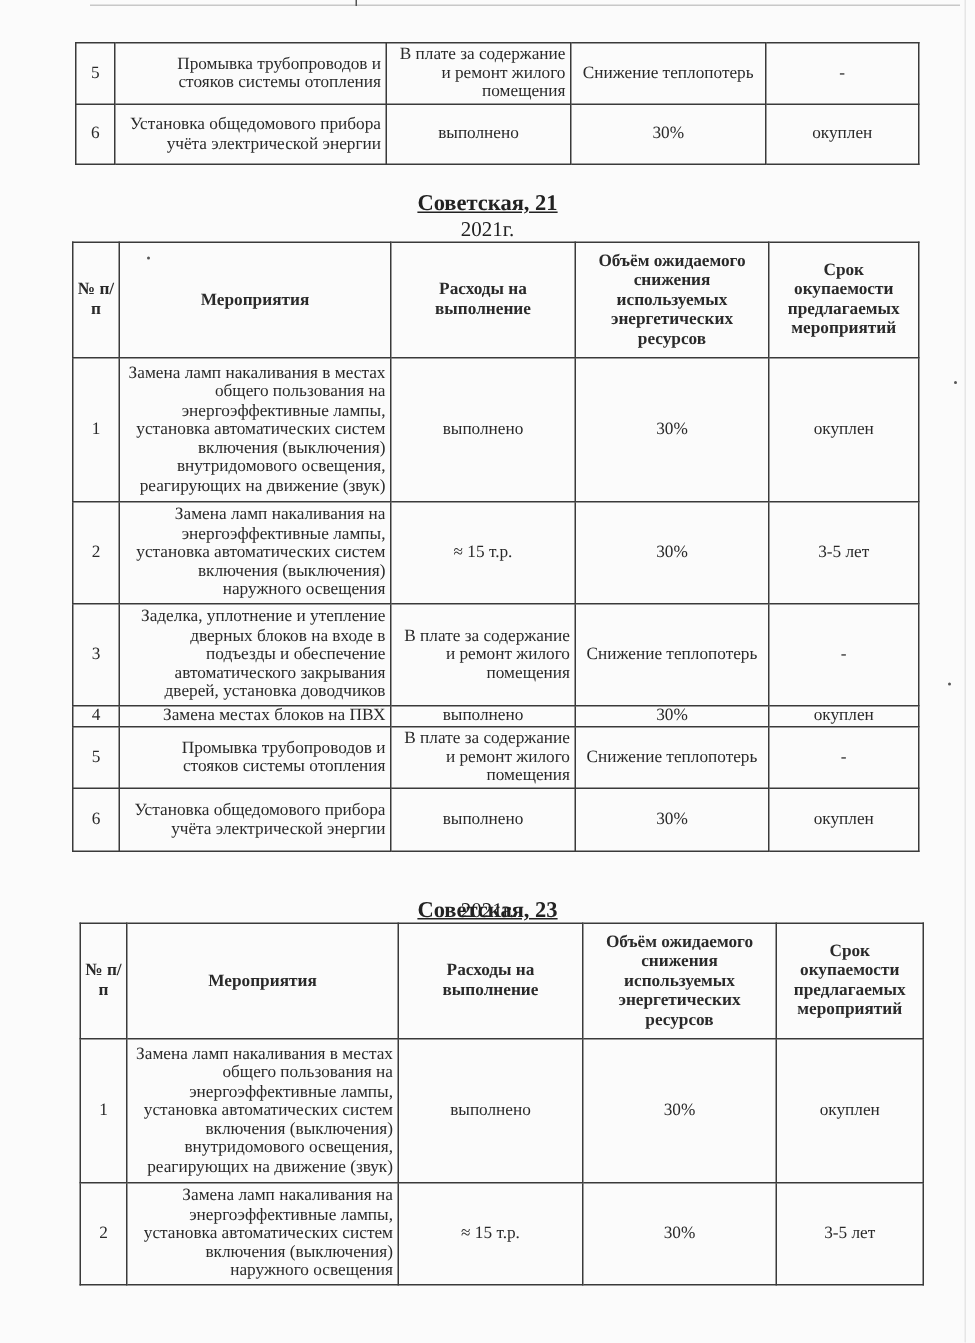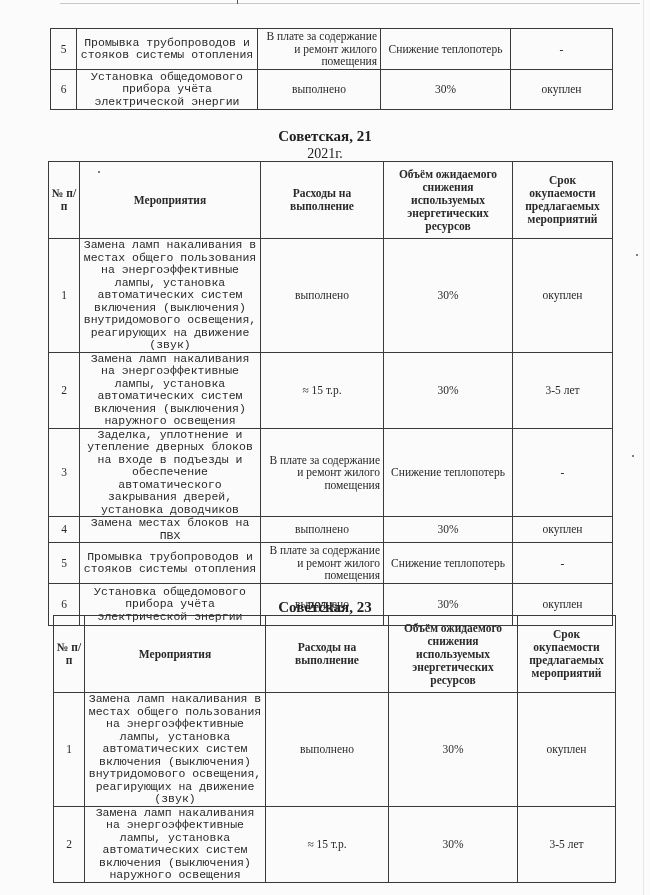--- a/index.html
+++ b/index.html
@@ -31,26 +31,26 @@
   table.mtab td, table.mtab th {
     border: 1px solid #3a3a3a;
     padding: 0 3px;
     vertical-align: middle;
   }
   table.mtab th {
     font-weight: bold; text-align: center; font-size: 11.5px; line-height: 13px;
     padding: 2px 2px;
   }
   td.num { text-align: center; }
-  td.act { text-align: center; font-family: Liberation Mono, monospace; }
+  td.act { text-align: right; }
   td.c { text-align: center; }
   td.cost-left { text-align: right; }
   .section-title {
     position: absolute; left: 0; width: 650px; text-align: center;
-    font-weight: bold; font-size: 15px; color: #222;
+    font-weight: bold; font-size: 15px; color: #222; text-decoration: underline;
   }
   .section-year {
     position: absolute; left: 0; width: 650px; text-align: center;
     font-size: 14px; color: #222;
   }
   .dot { position: absolute; width: 2px; height: 2px; background: #555; border-radius: 1px; }
 </style>
 </head>
 <body>
 

